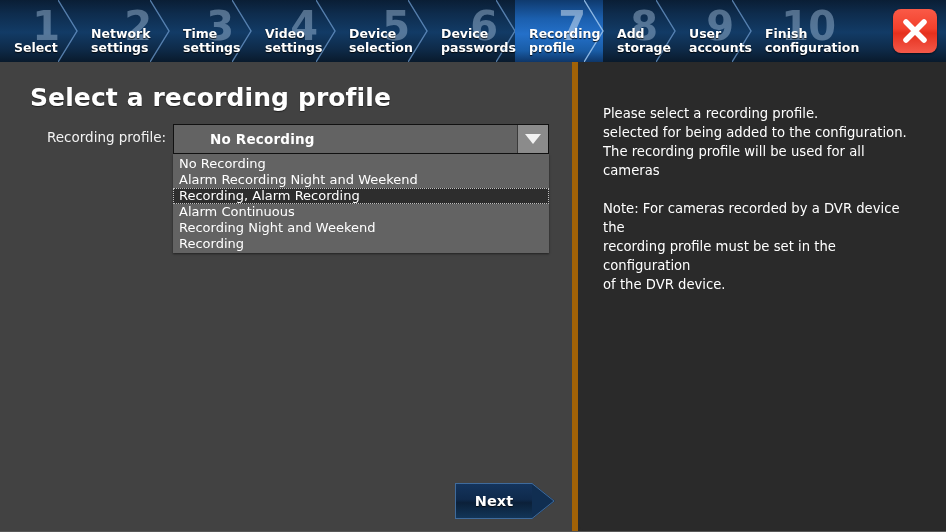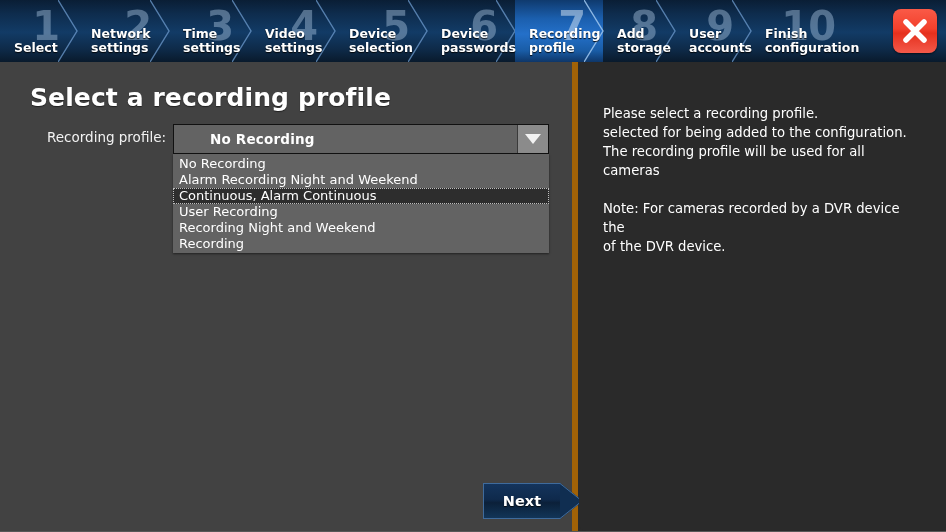--- a/index.html
+++ b/index.html
@@ -203,21 +203,20 @@
   }
 
   
   #next-button {
     position: absolute;
     left: 455px;
     top: 421px;
     width: 100px;
     height: 40px;
     cursor: pointer;
-    margin-left: 28px;
   }
   #next-button .body {
     position: absolute;
     left: 0; top: 0;
     width: 78px;
     height: 36px;
     background: linear-gradient(to bottom, #14345c 0%, #0f2a4c 45%, #0b2039 55%, #123558 100%);
     border: 1px solid #3f6b9c;
     border-right: none;
     box-sizing: border-box;
@@ -376,22 +375,22 @@
         <div id="profile-combo-value">No Recording</div>
         <div id="profile-combo-arrow">
           <span class="tri"></span>
         </div>
       </div>
     </div>
 
     <div id="profile-list">
         <div class="profile-option">No Recording</div>
         <div class="profile-option">Alarm Recording Night and Weekend</div>
-        <div class="profile-option selected">Continuous, Alarm Continuous</div>
-        <div class="profile-option">User Recording</div>
+        <div class="profile-option selected">Recording, Alarm Recording</div>
+        <div class="profile-option">Alarm Continuous</div>
         <div class="profile-option">Recording Night and Weekend</div>
         <div class="profile-option">Recording</div>
       </div>
 
     <div id="next-button">
       <div class="body"></div>
       <div class="tip"></div>
       <svg class="tip-edge" viewBox="0 0 23 36">
         <path d="M0 0.5 L22 18 L0 35.5" stroke="#3f6b9c" stroke-width="1" fill="none"></path>
       </svg>
@@ -399,17 +398,18 @@
     </div>
   </div>
 
   <div id="right-panel">
     <div id="help-text">
       <p>Please select a recording profile.</p>
       <p>selected for being added to the configuration.</p>
       <p>The recording profile will be used for all cameras</p>
       <div class="gap"></div>
       <p>Note: For cameras recorded by a DVR device the</p>
+      <p>recording profile must be set in the configuration</p>
       <p>of the DVR device.</p>
     </div>
   </div>
 
 </div>
 
 </body></html>

